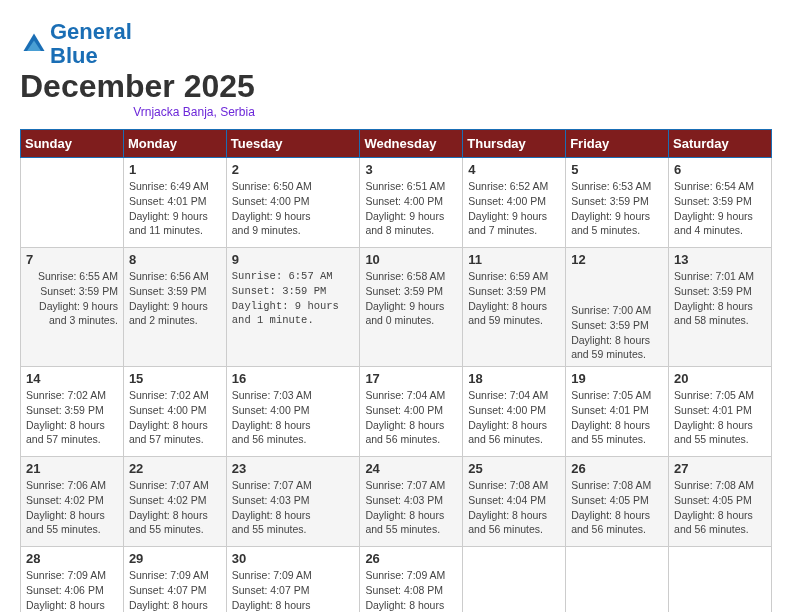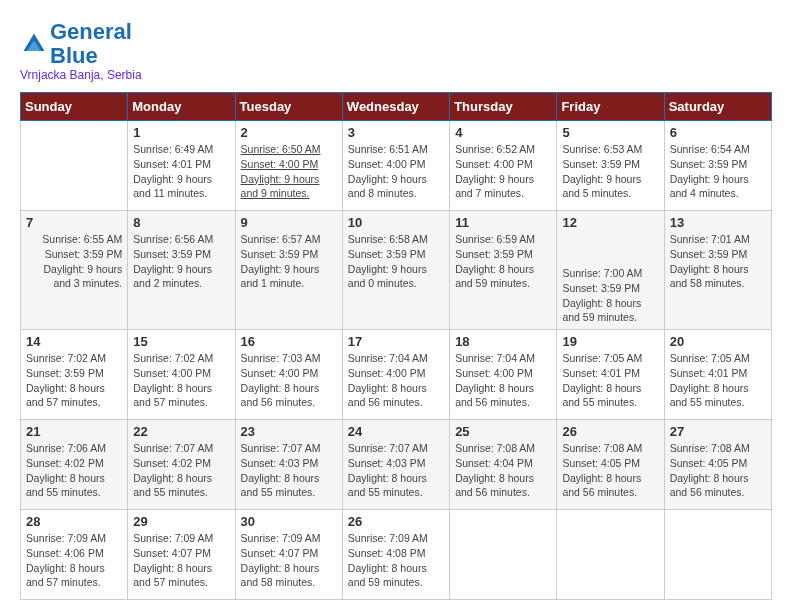--- a/index.html
+++ b/index.html
@@ -99,20 +99,21 @@
     <svg class="logo-icon" viewBox="0 0 40 40" xmlns="http://www.w3.org/2000/svg">
       <polygon points="20,5 35,30 5,30" fill="#1a6eb5"></polygon>
       <polygon points="20,15 30,30 10,30" fill="#4a9fd4"></polygon>
     </svg>
     <div class="logo-text">
       <span>General</span><br>
       <span style="color:#1a6eb5">Blue</span>
     </div>
   </div>
   <div class="title-block">
+    <h1>December 2025</h1>
     <h2>Vrnjacka Banja, Serbia</h2>
   </div>
 </div>
 
 <table>
   <thead>
     <tr>
     <th>Sunday</th>
         <th>Monday</th>
         <th>Tuesday</th>
@@ -127,21 +128,21 @@
         <td class="empty-cell"></td>
         <td>
           <span class="day-num">1</span>
           <div class="day-info" style="white-space: pre-line;">Sunrise: 6:49 AM
 Sunset: 4:01 PM
 Daylight: 9 hours
 and 11 minutes.</div>
         </td>
         <td>
           <span class="day-num">2</span>
-          <div class="day-info" style="white-space: pre-line; text-decoration: underline;">Sunrise: 6:50 AM
+          <div class="day-info" style="white-space: pre-line;">Sunrise: 6:50 AM
 Sunset: 4:00 PM
 Daylight: 9 hours
 and 9 minutes.</div>
         </td>
         <td>
           <span class="day-num">3</span>
           <div class="day-info" style="white-space: pre-line;">Sunrise: 6:51 AM
 Sunset: 4:00 PM
 Daylight: 9 hours
 and 8 minutes.</div>
@@ -178,21 +179,21 @@
         </td>
         <td>
           <span class="day-num">8</span>
           <div class="day-info" style="white-space: pre-line;">Sunrise: 6:56 AM
 Sunset: 3:59 PM
 Daylight: 9 hours
 and 2 minutes.</div>
         </td>
         <td>
           <span class="day-num">9</span>
-          <div class="day-info" style="white-space: pre-line;">Sunrise: 6:57 AM
+          <div class="day-info" style="white-space: pre-line; font-family: Liberation Mono, monospace;">Sunrise: 6:57 AM
 Sunset: 3:59 PM
 Daylight: 9 hours
 and 1 minute.</div>
         </td>
         <td>
           <span class="day-num">10</span>
           <div class="day-info" style="white-space: pre-line;">Sunrise: 6:58 AM
 Sunset: 3:59 PM
 Daylight: 9 hours
 and 0 minutes.</div>

